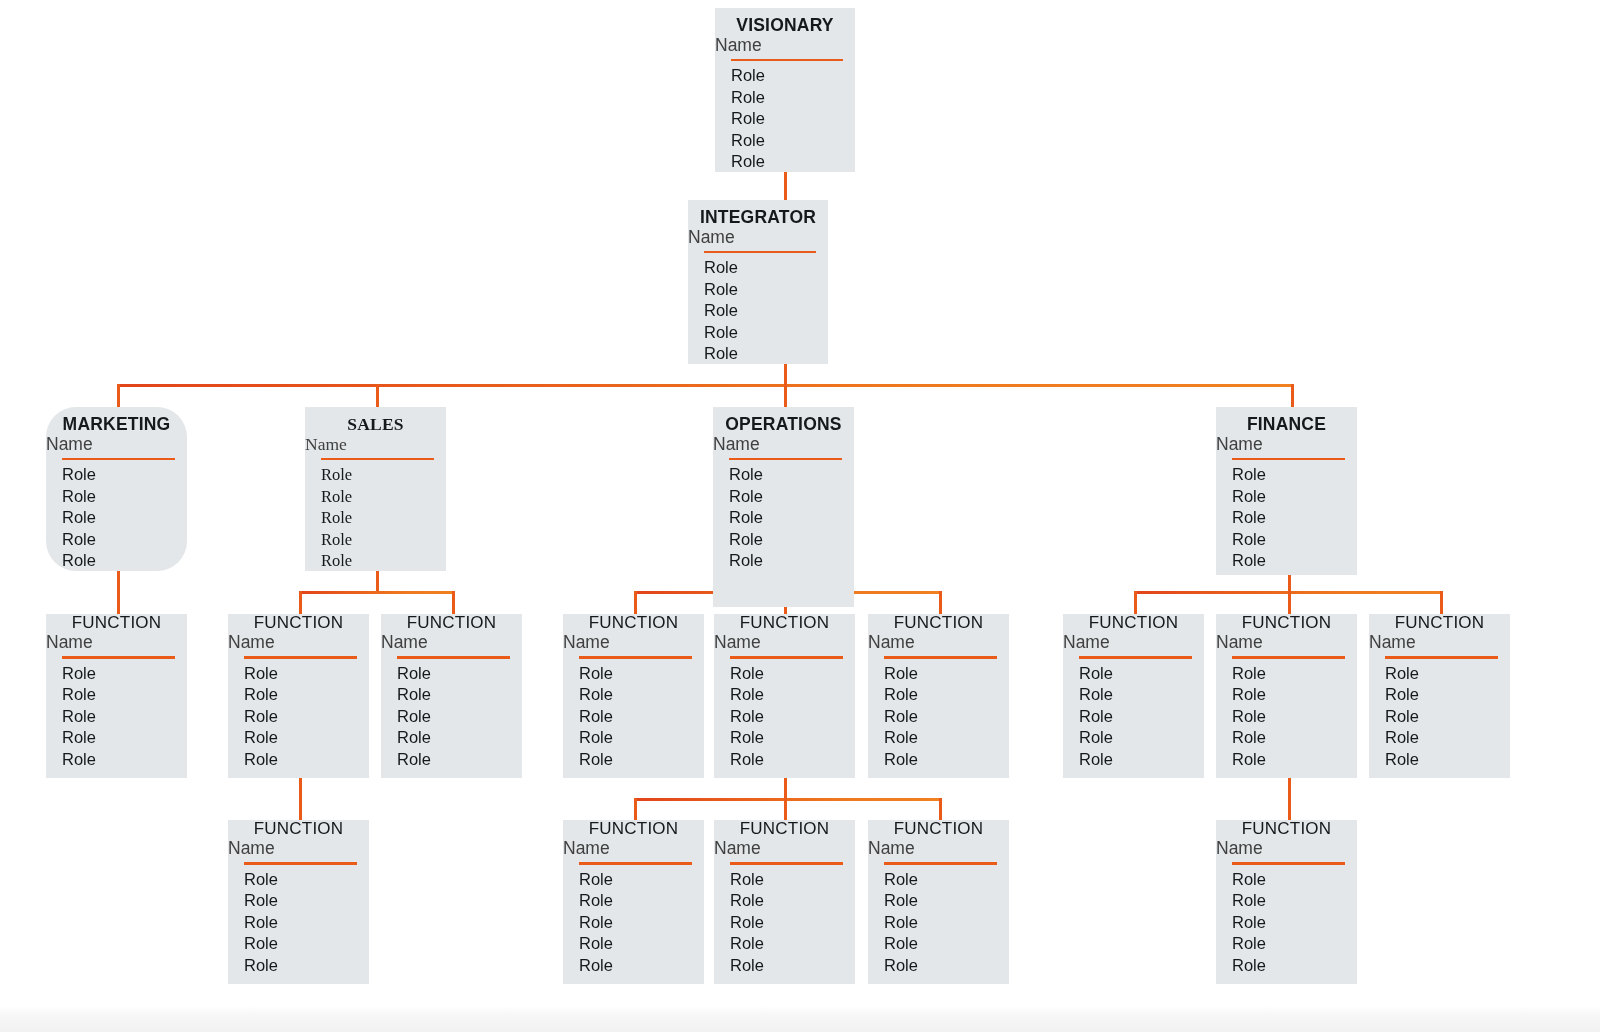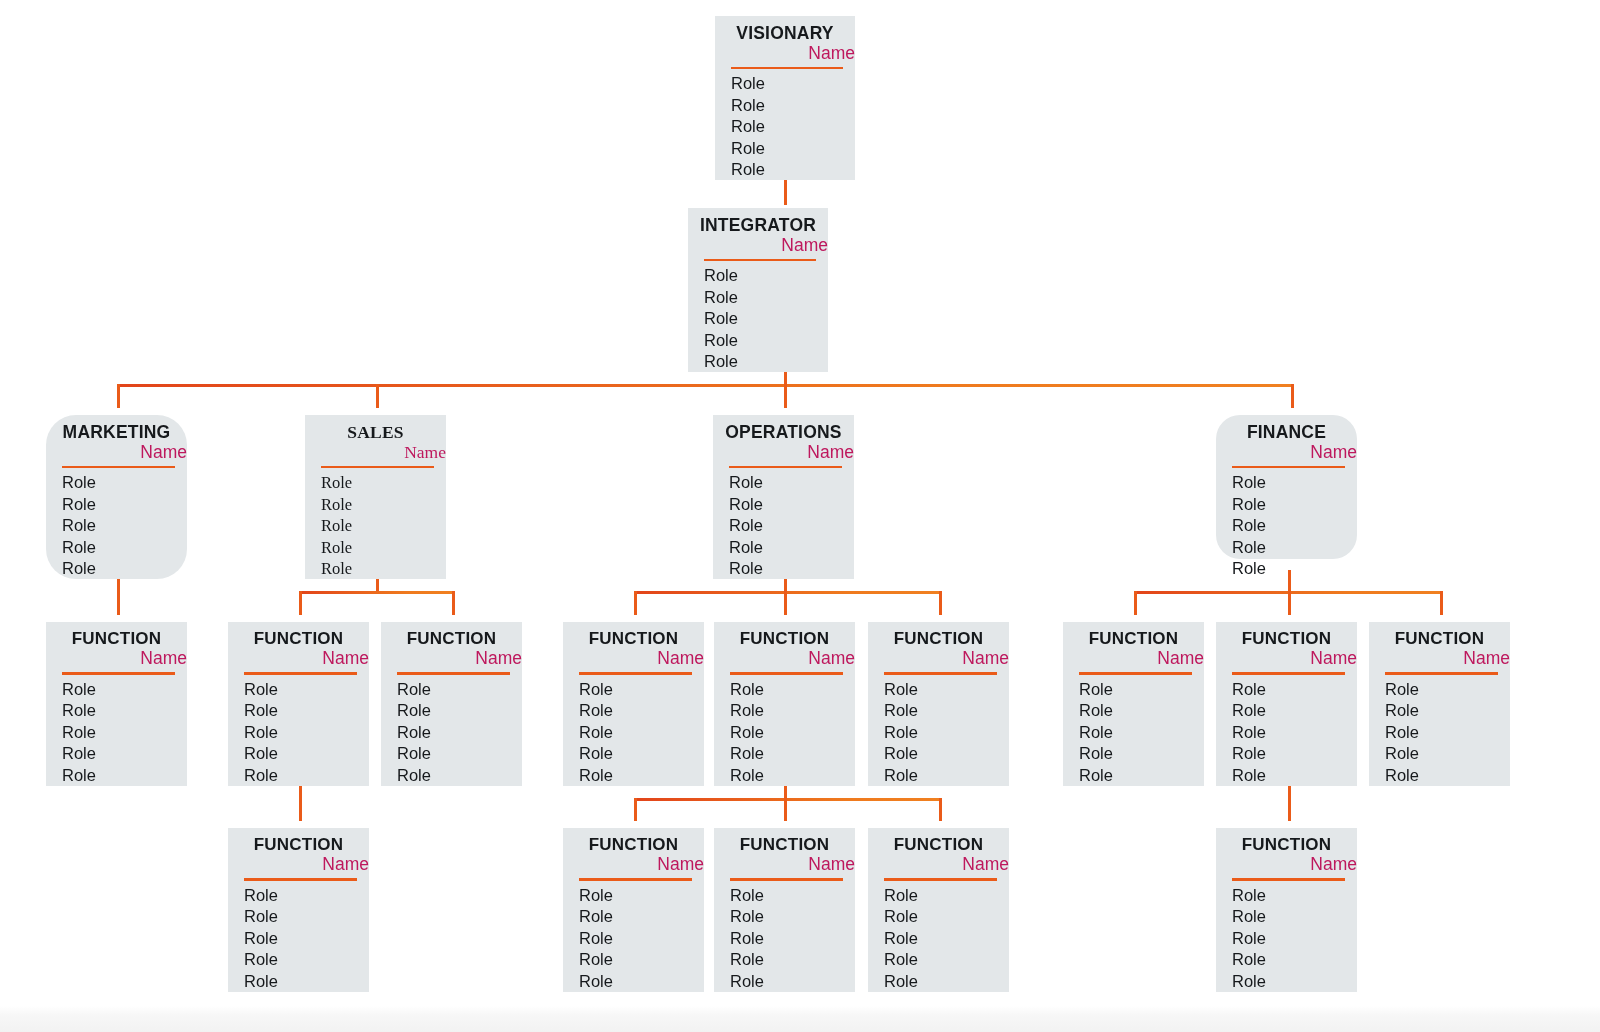--- a/index.html
+++ b/index.html
@@ -28,41 +28,39 @@
     height: 26px;
     background: linear-gradient(to bottom, #ffffff 0%, #f7f7f7 35%, #f2f2f2 100%);
   }
 
   
   .node {
     position: absolute;
     background: #e3e7e9;
     box-sizing: border-box;
     padding: 0;
-    margin-top: 8px;
   }
   .node .hdr {
     text-align: center;
     color: #16191c;
     line-height: 1.08;
     letter-spacing: 0.2px;
   }
   .node.dept .hdr {
     font-weight: bold;
     font-size: 17.5px;
     padding-top: 8px;
   }
   .node.fn .hdr {
-    font-weight: bold;
+    font-weight: normal;
     font-size: 17px;
-    padding-top: 8px;
   }
   .node .nm {
-    text-align: right;
-    color: #be185d;
+    text-align: left;
+    color: #404040;
     font-size: 17.5px;
     font-weight: normal;
     line-height: 1.18;
   }
   .node .rule {
     height: 2.6px;
     background: #ea5b19;
     margin: 3px 12px 4px 16px;
   }
   .node .roles {
@@ -175,34 +173,34 @@
     <div class="rule"></div>
     <div class="roles">
       <div class="role">Role</div>
       <div class="role">Role</div>
       <div class="role">Role</div>
       <div class="role">Role</div>
       <div class="role">Role</div>
     </div>
   </div>
 
-  <div class="node dept" style="left:713px; top:407px; width:141px; height:164px;">
+  <div class="node dept" style="left:713px; top:407px; width:141px; height:200px;">
     <div class="hdr">OPERATIONS</div>
     <div class="nm">Name</div>
     <div class="rule"></div>
     <div class="roles">
       <div class="role">Role</div>
       <div class="role">Role</div>
       <div class="role">Role</div>
       <div class="role">Role</div>
       <div class="role">Role</div>
     </div>
   </div>
 
-  <div class="node dept" style="left:1216px; top:407px; width:141px; height:144px;border-radius:24px;">
+  <div class="node dept" style="left:1216px; top:407px; width:141px; height:168px;">
     <div class="hdr">FINANCE</div>
     <div class="nm">Name</div>
     <div class="rule"></div>
     <div class="roles">
       <div class="role">Role</div>
       <div class="role">Role</div>
       <div class="role">Role</div>
       <div class="role">Role</div>
       <div class="role">Role</div>
     </div>

